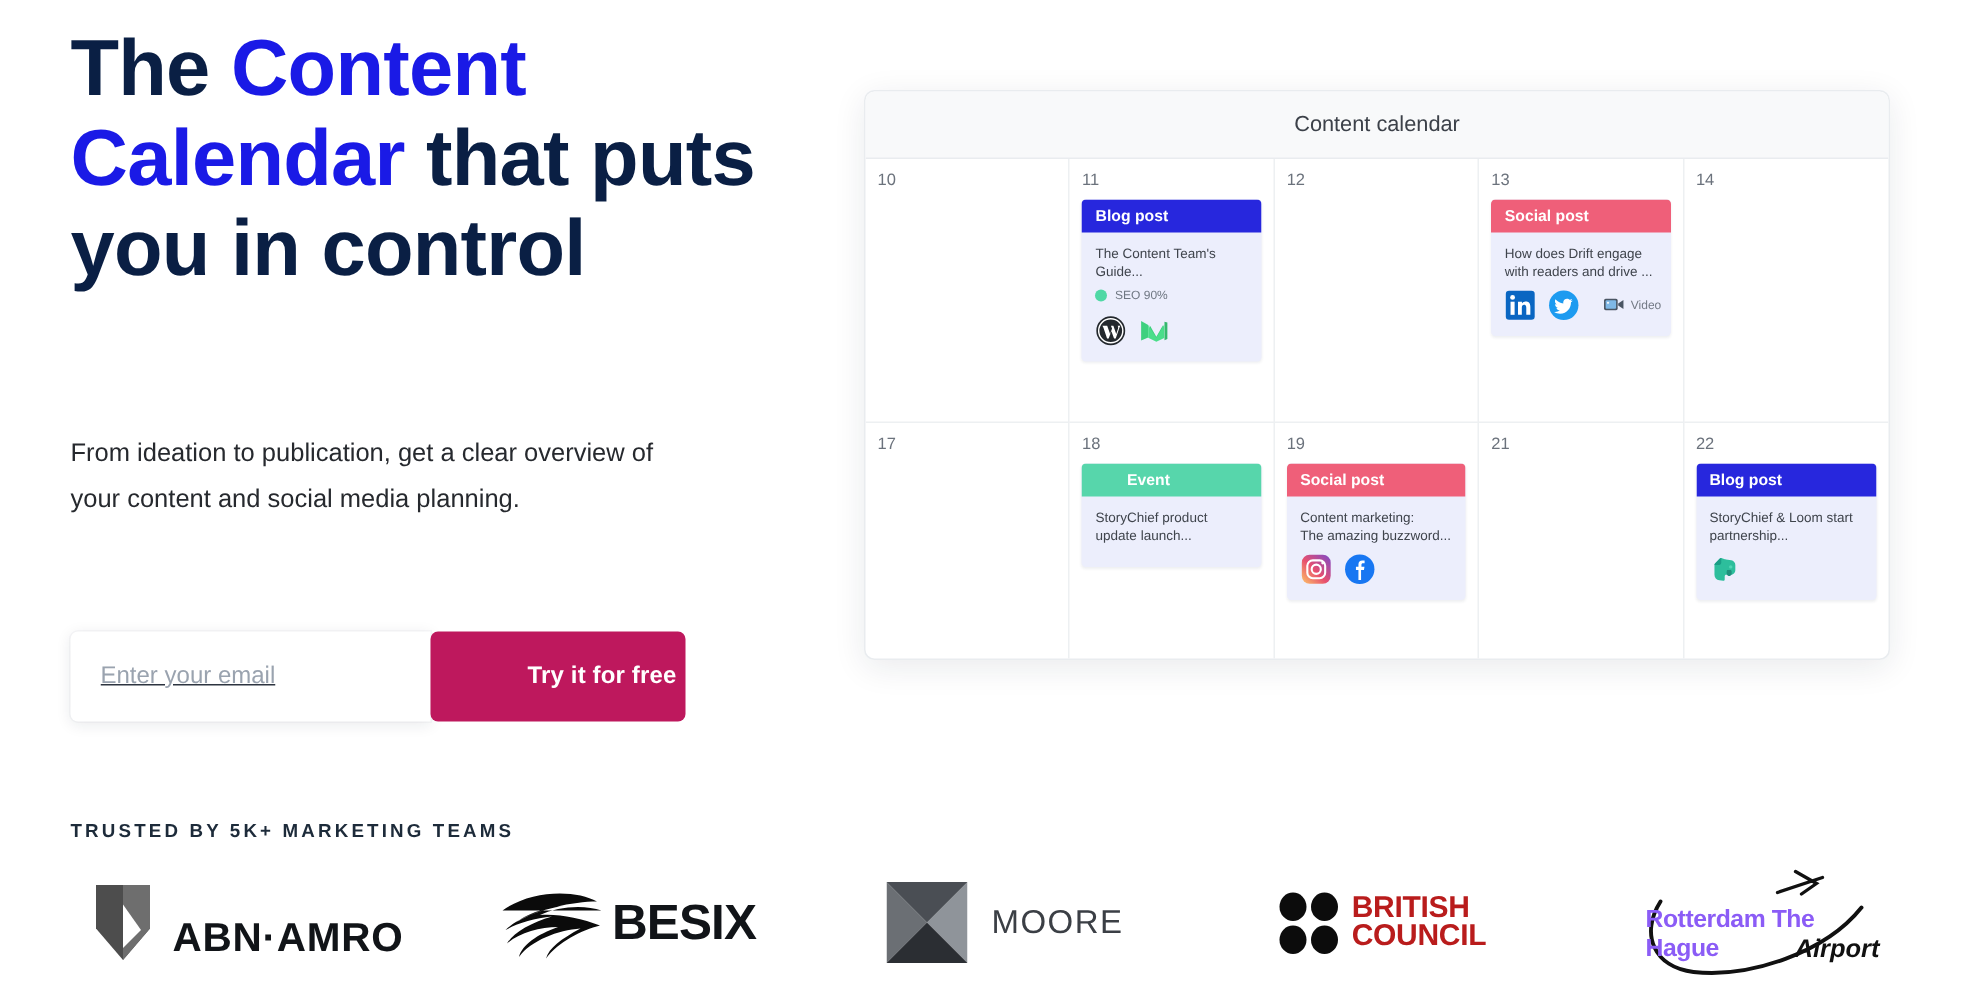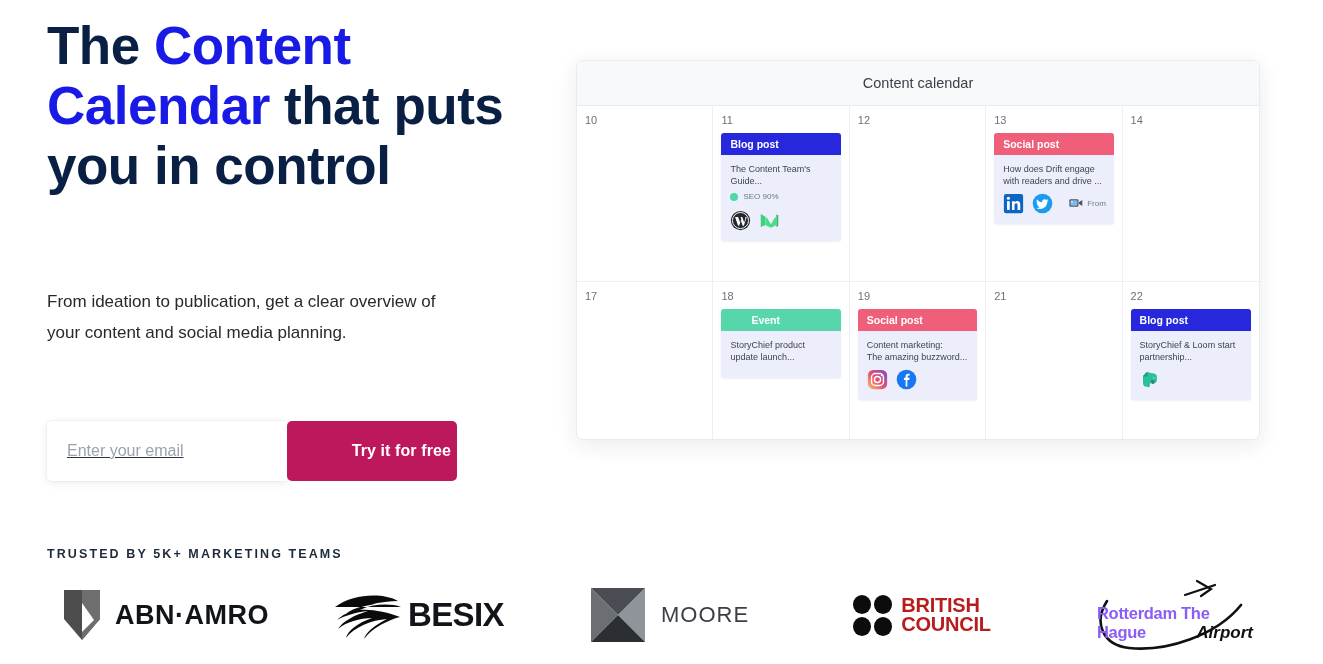--- a/index.html
+++ b/index.html
@@ -103,21 +103,21 @@
   .logo-cell {
     flex: 1 1 0;
     display: flex;
     align-items: center;
     justify-content: center;
     height: 80px;
   }
   .logo-text { font-weight: 700; color: #111418; font-family: "Liberation Sans", sans-serif; }
 
   
-  .abnamro { display: flex; align-items: center; gap: 14px; }
+  .abnamro { display: flex; align-items: flex-end; gap: 14px; }
   .abn-shield { width: 38px; height: 52px; }
   .abn-word { font-size: 27px; letter-spacing: 0.5px; }
 
   
   .besix { display: flex; align-items: center; gap: 6px; }
   .besix-word { font-size: 33px; letter-spacing: -0.6px; }
 
   
   .moore { display: flex; align-items: center; gap: 16px; }
   .moore-word { font-size: 22px; letter-spacing: 1px; color: #3b3f45; font-weight: 500; }
@@ -372,21 +372,21 @@
               <span class="spacer"></span>
               <span class="video-tag">
                 <span style="display: inline-block;">
                   <svg width="14" height="12" viewBox="0 0 20 16">
                     <rect x="0.5" y="2.5" width="13" height="11" rx="1.6" fill="#4a5563"></rect>
                     <rect x="2" y="4" width="10" height="8" rx="1" fill="#7fb8e6"></rect>
                     <path d="M14 7l5-3.2v8.4L14 9z" fill="#4a5563"></path>
                     <circle cx="4.3" cy="6.4" r="1.1" fill="#f2f5f8"></circle>
                   </svg>
                 </span>
-                <span>From</span>
+                <span>Video</span>
               </span>
             </div>
           </div>
         </div>
       </div>
       <div class="cal-cell last-col">
         <span class="daynum">14</span>
       </div>
       <div class="cal-cell last-row">
         <span class="daynum">17</span>

